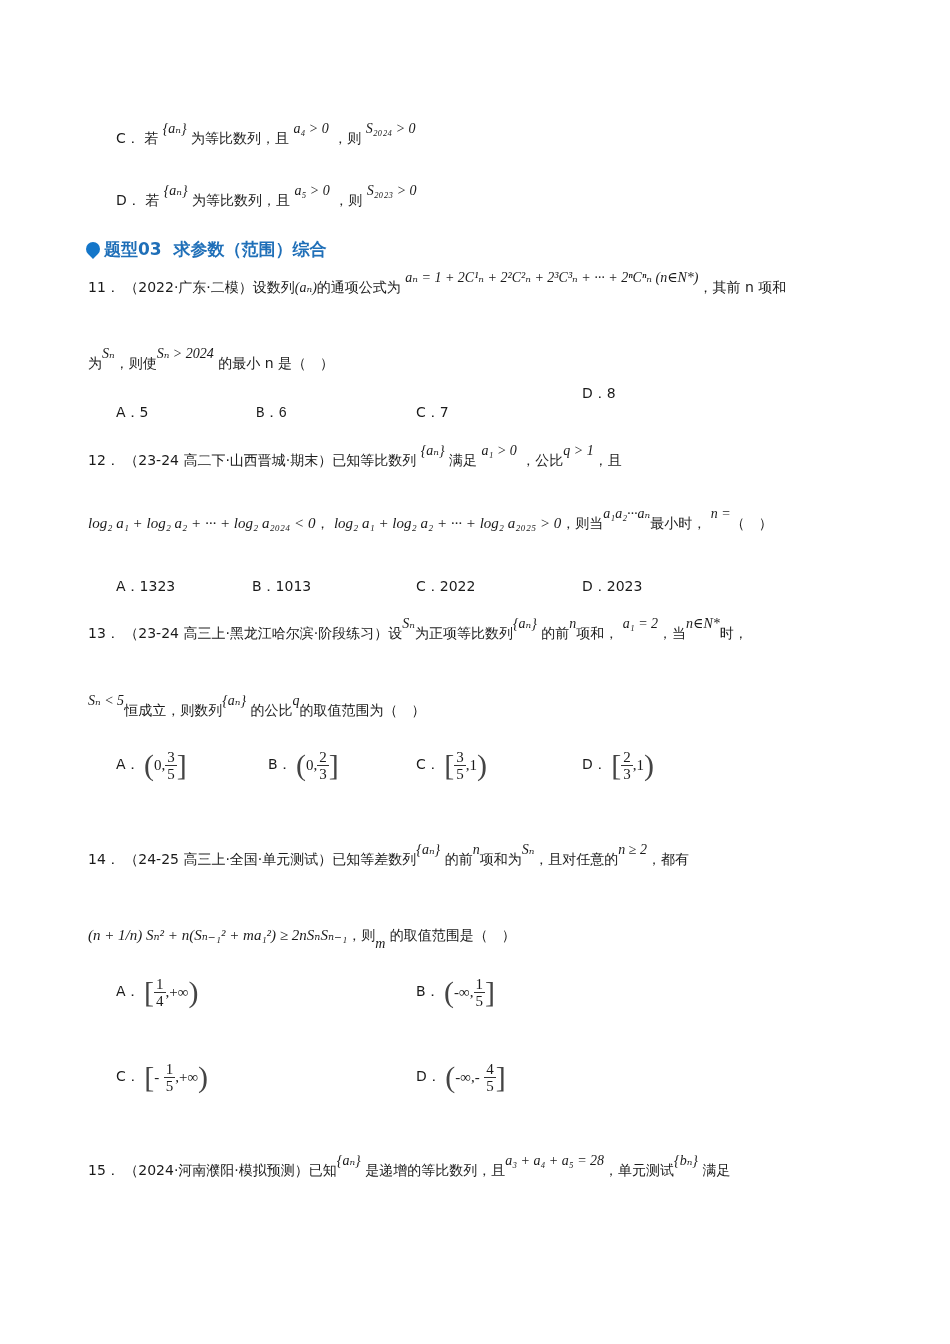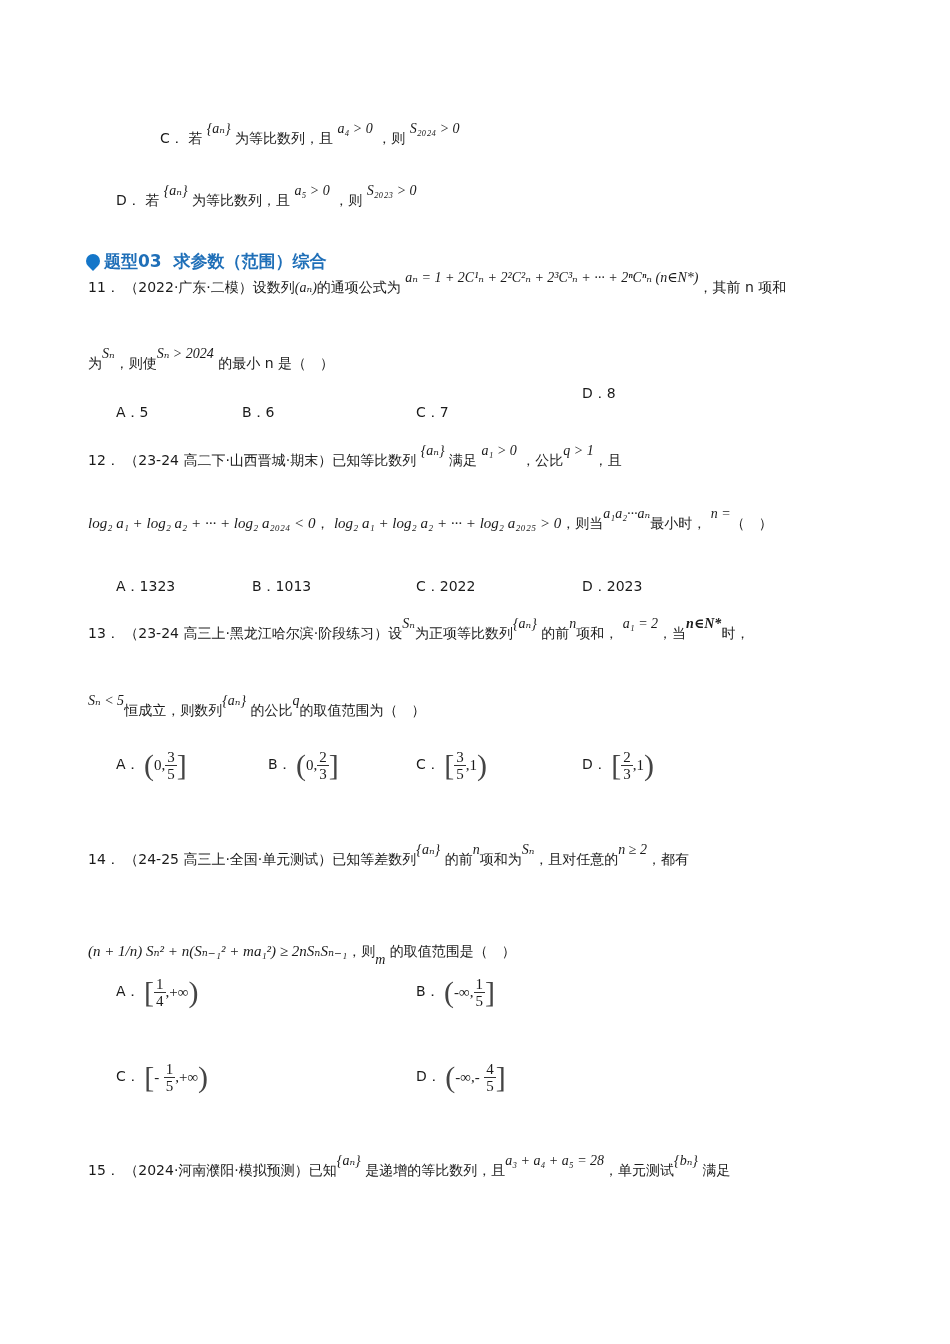--- a/index.html
+++ b/index.html
@@ -14,54 +14,54 @@
          transform: rotate(-45deg); margin-right: 4px; vertical-align: -1px; }
   .frac { display: inline-flex; flex-direction: column; align-items: center; vertical-align: middle;
           font-family: "Liberation Serif", serif; font-size: 15px; line-height: 16px; }
   .frac .num { border-bottom: 1px solid #333; padding: 0 2px; }
   .br { font-family: "Liberation Serif", serif; font-size: 30px; font-weight: 200; color: #444; vertical-align: middle; }
   .interval { font-family: "Liberation Serif", serif; font-size: 15px; vertical-align: middle; }
 </style>
 </head>
 <body>
 
-<div class="abs" style="left:116px; top:130px;margin-left:44px;">
+<div class="abs" style="left:116px; top:130px;">
   <span class="opt">C．</span>
   <span>若</span>
   <span class="math rise">{aₙ}</span>
   <span>为等比数列，且</span>
   <span class="math rise">a₄ &gt; 0</span>
   <span>，则</span>
   <span class="math rise">S₂₀₂₄ &gt; 0</span>
 </div>
 <div class="abs" style="left:116px; top:192px;">
   <span class="opt">D．</span>
   <span>若</span>
   <span class="math rise">{aₙ}</span>
   <span>为等比数列，且</span>
   <span class="math rise">a₅ &gt; 0</span>
   <span>，则</span>
   <span class="math rise">S₂₀₂₃ &gt; 0</span>
 </div>
 
-<div class="abs heading" style="left:86px; top:238px;margin-top:12px;">
+<div class="abs heading" style="left:86px; top:238px;">
   <span class="pin"></span><span>题型</span><span>03</span>&nbsp;&nbsp;<span>求参数（范围）综合</span>
 </div>
 
 <div class="abs" style="left:88px; top:279px;">
   <span class="opt">11．</span>
   <span>（2022·广东·二模）</span><span>设数列</span><span class="math">(aₙ)</span><span>的通项公式为</span>
   <span class="math rise" style="font-size:14px;">aₙ = 1 + 2C¹ₙ + 2²C²ₙ + 2³C³ₙ + ··· + 2ⁿCⁿₙ (n∈N*)</span><span>，其前 n 项和</span>
 </div>
 <div class="abs" style="left:88px; top:355px;">
   <span>为</span><span class="math rise">Sₙ</span><span>，则使</span><span class="math rise">Sₙ &gt; 2024</span>
   <span>的最小 n 是（　）</span>
 </div>
 <div class="abs opt" style="left:116px; top:404px;"><span>A．</span><span>5</span></div>
-<div class="abs opt" style="left:242px; top:404px;"><span>B．</span><span>6</span></div>
+<div class="abs opt" style="left:256px; top:404px;font-family:Liberation Mono, monospace;"><span>B．</span><span>6</span></div>
 <div class="abs opt" style="left:416px; top:404px;"><span>C．</span><span>7</span></div>
 <div class="abs opt" style="left:582px; top:385px;"><span>D．</span><span>8</span></div>
 
 <div class="abs" style="left:88px; top:452px;text-align:center;">
   <span class="opt">12．</span>
   <span>（23-24 高二下·山西晋城·期末）</span><span>已知等比数列</span>
   <span class="math rise">{aₙ}</span>
   <span>满足</span>
   <span class="math rise">a₁ &gt; 0</span>
   <span>，公比</span><span class="math rise">q &gt; 1</span><span>，且</span>
@@ -73,21 +73,21 @@
 </div>
 <div class="abs opt" style="left:116px; top:578px;"><span>A．</span><span>1323</span></div>
 <div class="abs opt" style="left:252px; top:578px;"><span>B．</span><span>1013</span></div>
 <div class="abs opt" style="left:416px; top:578px;"><span>C．</span><span>2022</span></div>
 <div class="abs opt" style="left:582px; top:578px;"><span>D．</span><span>2023</span></div>
 
 <div class="abs" style="left:88px; top:625px;">
   <span class="opt">13．</span>
   <span>（23-24 高三上·黑龙江哈尔滨·阶段练习）</span><span>设</span><span class="math rise">Sₙ</span><span>为正项等比数列</span><span class="math rise">{aₙ}</span>
   <span>的前</span><span class="math rise">n</span><span>项和，</span>
-  <span class="math rise">a₁ = 2</span><span>，当</span><span class="math rise" style="font-weight:bold;">n∈N*</span><span>时，</span>
+  <span class="math rise">a₁ = 2</span><span>，当</span><span class="math rise" style="font-weight:normal;">n∈N*</span><span>时，</span>
 </div>
 <div class="abs" style="left:88px; top:702px;">
   <span class="math rise">Sₙ &lt; 5</span><span>恒成立，则数列</span><span class="math rise">{aₙ}</span>
   <span>的公比</span><span class="math rise">q</span><span>的取值范围为（　）</span>
 </div>
 
 <div class="abs" style="left:116px; top:748px;">
   <span class="opt">A．</span>
   <span class="br">(</span><span class="interval">0</span><span class="interval">,</span><span class="frac">
       <span class="num">3</span>
@@ -114,21 +114,21 @@
       <span class="num">2</span>
       <span>3</span>
     </span><span class="interval">,</span><span class="interval">1</span><span class="br">)</span>
 </div>
 
 <div class="abs" style="left:88px; top:851px;">
   <span class="opt">14．</span>
   <span>（24-25 高三上·全国·单元测试）</span><span>已知等差数列</span><span class="math rise">{aₙ}</span>
   <span>的前</span><span class="math rise">n</span><span>项和为</span><span class="math rise">Sₙ</span><span>，且对任意的</span><span class="math rise">n ≥ 2</span><span>，都有</span>
 </div>
-<div class="abs" style="left:88px; top:926px;margin-top:16px;">
+<div class="abs" style="left:88px; top:926px;">
   <span class="math" style="font-size:15px;">(n + 1/n) Sₙ² + n(Sₙ₋₁² + ma₁²) ≥ 2nSₙSₙ₋₁</span><span>，则</span><span class="math" style="position:relative; top:8px;">m</span>
   <span>的取值范围是（　）</span>
 </div>
 
 <div class="abs" style="left:116px; top:975px;">
   <span class="opt">A．</span>
   <span class="br">[</span><span class="frac">
       <span class="num">1</span>
       <span>4</span>
     </span><span class="interval">,</span><span class="interval">+∞</span><span class="br">)</span>

